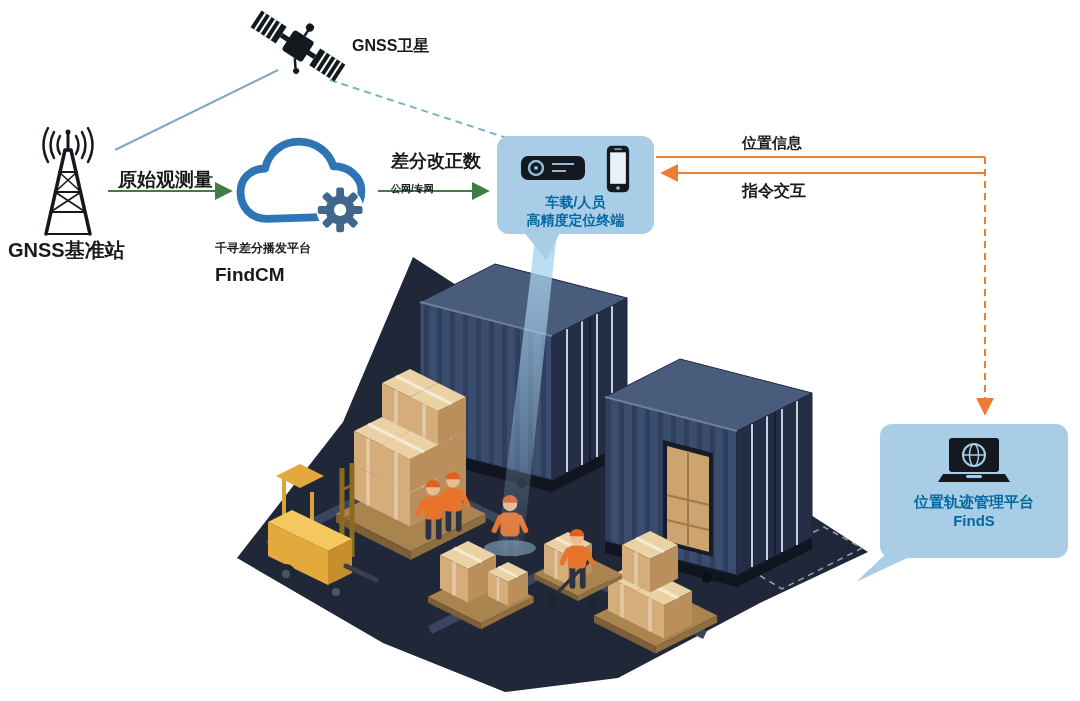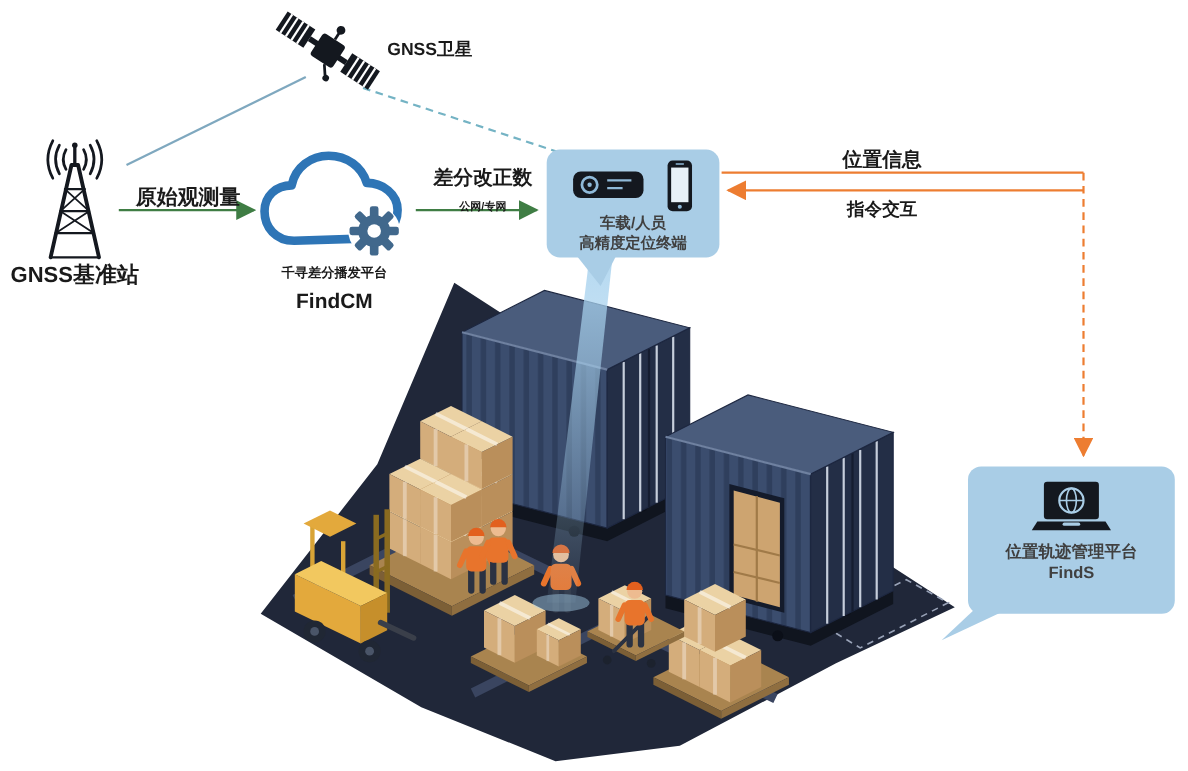--- a/index.html
+++ b/index.html
@@ -1,24 +1,24 @@
 <!DOCTYPE html>
 <html><head>
 <meta charset="utf-8">
 <style>
   html,body{margin:0;padding:0;background:#fff;}
   .stage{position:relative;width:1080px;height:701px;background:#ffffff;overflow:hidden;
          font-family:"Liberation Sans",sans-serif;}
   .stage svg.layer{position:absolute;left:0;top:0;}
-  .lbl{position:absolute;font-weight:700;color:#1a1a1a;text-align:center;line-height:1.25;}
+  .lbl{position:absolute;font-weight:700;color:#1a1a1a;text-align:left;line-height:1.25;}
   .icon{position:absolute;}
   .bubble{position:absolute;background:#A9CDE6;border-radius:12px;display:flex;flex-direction:column;
           align-items:center;box-sizing:border-box;}
   .bubble .row{display:flex;align-items:center;gap:12px;}
-  .bubble .bt{font-weight:700;color:#404040;font-size:14px;line-height:1.28;text-align:center;white-space:nowrap;}
+  .bubble .bt{font-weight:700;color:#0369a1;font-size:14px;line-height:1.28;text-align:center;white-space:nowrap;}
   .bubble.find .bt{font-size:15px;}
 </style>
 </head>
 <body>
 
 <div class="stage">
 
   <svg class="layer" width="1080" height="701" viewBox="0 0 1080 701">
     <defs>
       <marker id="arrG" viewBox="0 0 10 10" refX="9" refY="5" markerWidth="9" markerHeight="9" orient="auto">
@@ -266,16 +266,16 @@
     <div class="bt">FindS</div>
   </div>
 
   <div class="lbl" style="left:352px;top:36px;font-size:16px;">GNSS卫星</div>
   <div class="lbl" style="left:8px;top:238px;width:120px;font-size:20px;">GNSS基准站</div>
   <div class="lbl" style="left:118px;top:168px;width:106px;font-size:19px;">原始观测量</div>
   <div class="lbl" style="left:215px;top:241px;width:178px;font-size:12px;">千寻差分播发平台</div>
   <div class="lbl" style="left:215px;top:263px;width:178px;font-size:19px;">FindCM</div>
   <div class="lbl" style="left:391px;top:150px;width:96px;font-size:18px;">差分改正数</div>
   <div class="lbl" style="left:391px;top:183px;width:96px;font-size:10px;">公网/专网</div>
-  <div class="lbl" style="left:742px;top:134px;width:120px;font-size:18px;">位置信息</div>
+  <div class="lbl" style="left:742px;top:134px;width:120px;font-size:15px;">位置信息</div>
   <div class="lbl" style="left:742px;top:181px;width:120px;font-size:16px;">指令交互</div>
 
 </div>
 
 </body></html>

